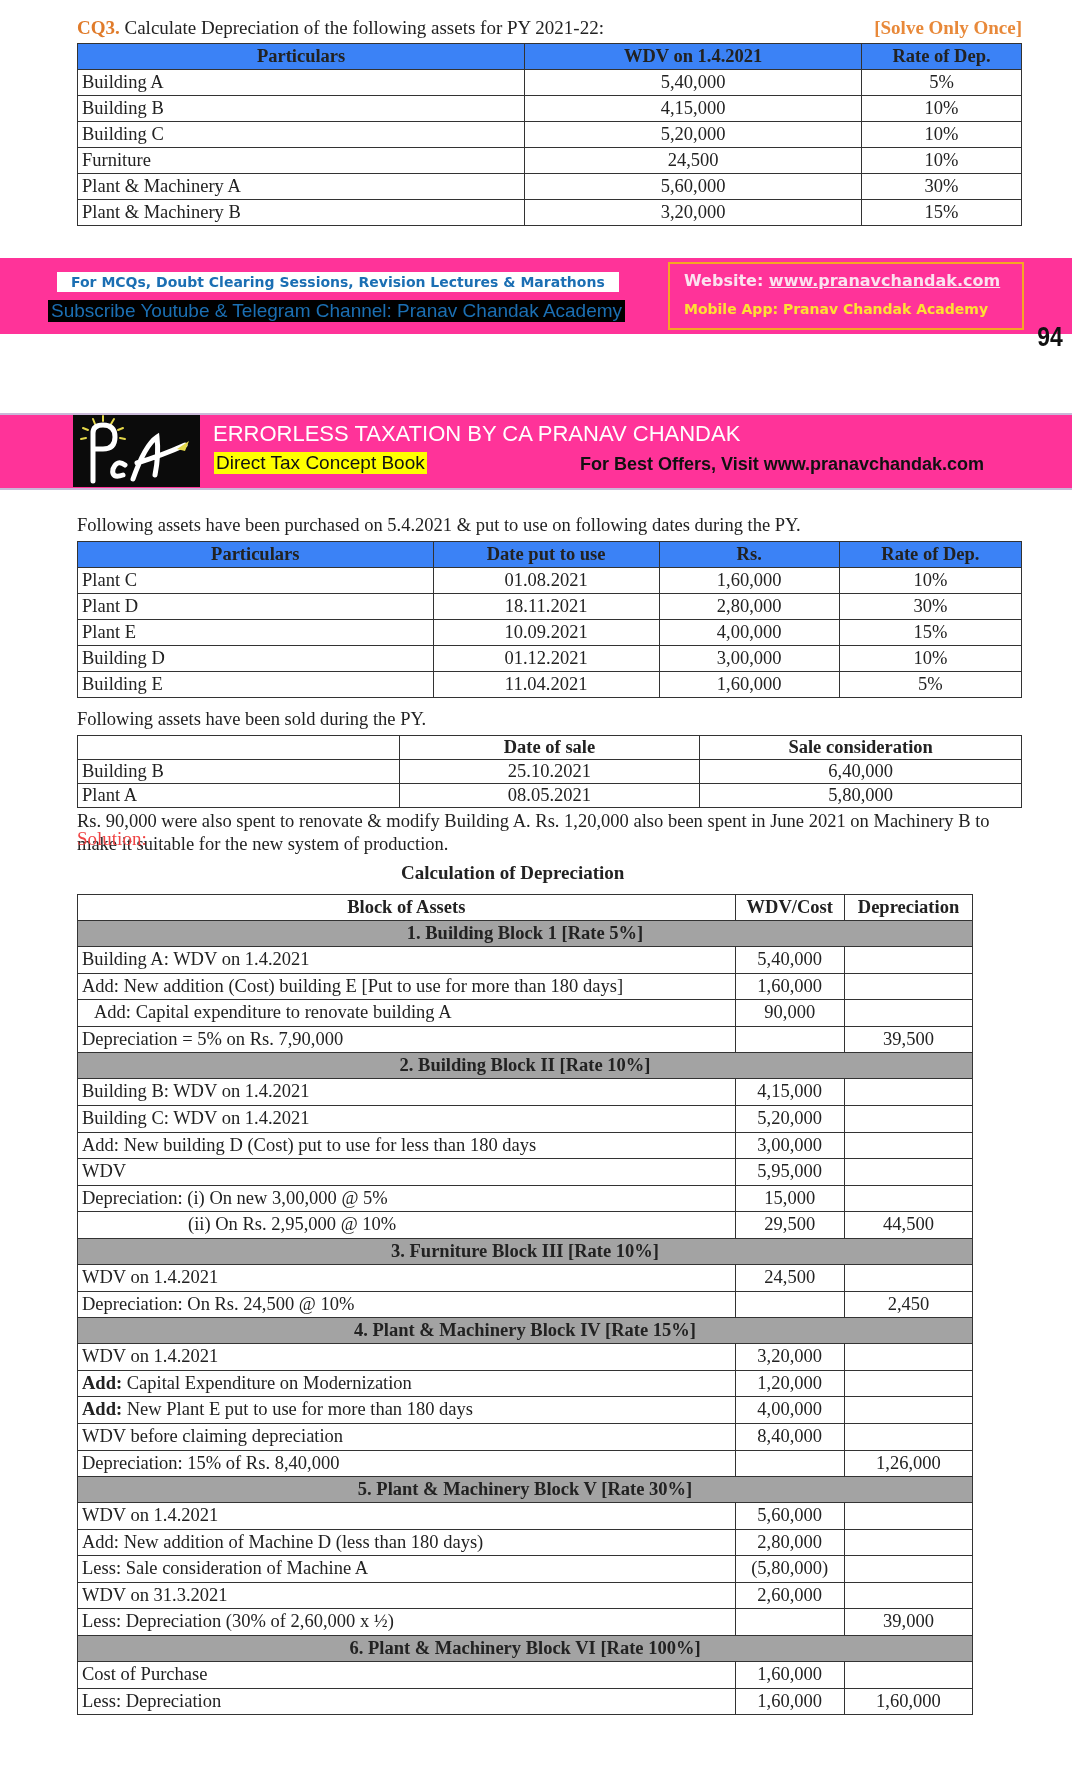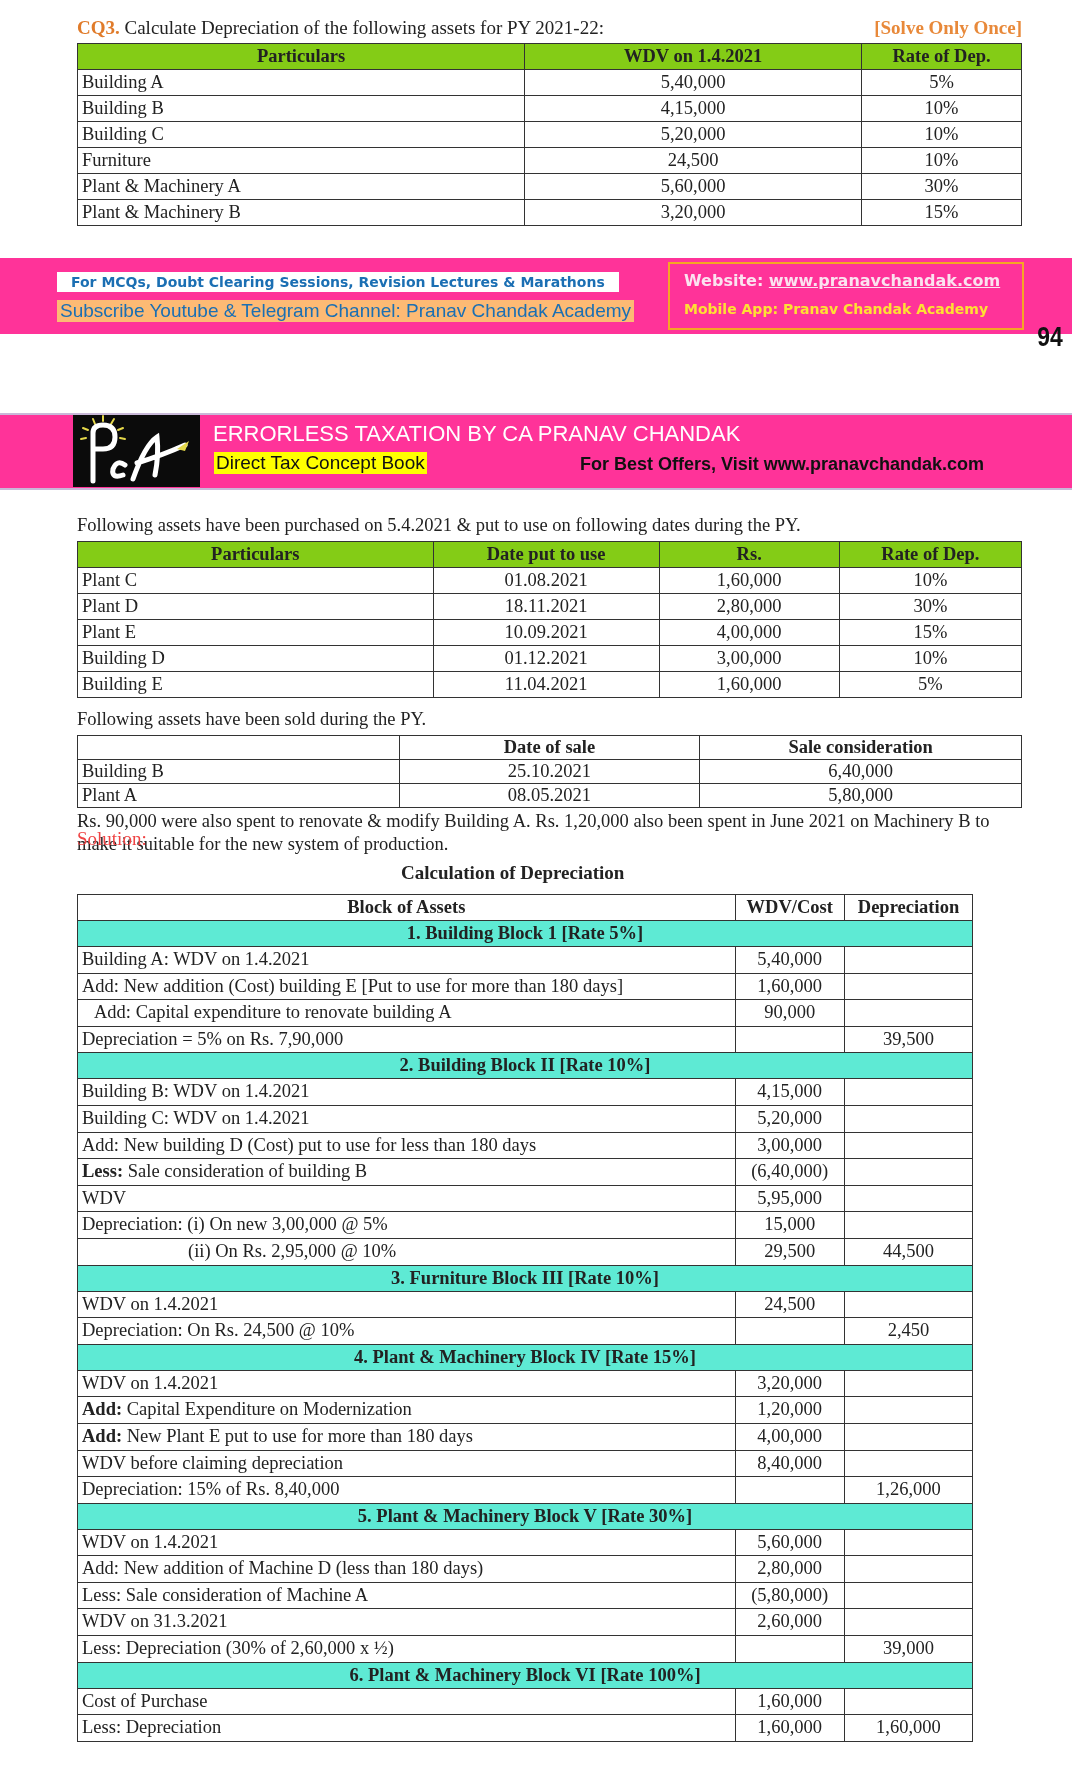--- a/index.html
+++ b/index.html
@@ -4,41 +4,41 @@
 <style>
   html, body { margin:0; padding:0; background:#ffffff; }
   body { width:1080px; height:1776px; position:relative; overflow:hidden;
          font-family:"Liberation Serif", serif; color:#222; }
   .abs { position:absolute; }
   .q-title { left:77px; top:17px; font-size:19px; }
   .q-title .qno { color:#e07b2a; font-weight:bold; }
   .q-note { right:58px; top:17px; font-size:19px; color:#e8893a; font-weight:bold; }
   table { border-collapse:collapse; font-family:"Liberation Serif", serif; font-size:18.5px; }
   td, th { border:1.5px solid #333; padding:0 4px; height:25px; line-height:25px; }
-  th { background:#84cc16; font-weight:bold; text-align:center; }
+  th { background:#3b82f6; font-weight:bold; text-align:center; }
   td.c { text-align:center; }
   td.l { text-align:left; }
   #t1 { left:77px; top:43px; width:945px; }
   #t2 { left:77px; top:541px; width:945px; }
   #t3 { left:77px; top:735px; width:945px; }
   #t3 th { background:#fff; }
   #t3 td, #t3 th { height:23px; line-height:23px; }
   #t4 { left:77px; top:894px; width:896px; }
   #t4 td { height:25.6px; line-height:25.6px; }
-  #t4 th.blk { background:#5eead4; }
+  #t4 th.blk { background:#a3a3a3; }
   #t4 th.head { background:#fff; }
   #t4 td.amt { text-align:center; width:106px; }
   #t4 td.dep { text-align:center; width:126px; font-weight:normal; }
   #t4 td.indent { padding-left:110px; }
   .b { font-weight:bold; }
 
   .footer-band { left:0; top:258px; width:1072px; height:76px; background:#ff3399; }
   .footer-left1 { left:57px; top:272px; background:#fff; color:#1b6fb3; font-family:"DejaVu Sans", sans-serif;
                   font-weight:bold; font-size:14px; padding:2px 14px; }
-  .footer-left2 { left:57px; top:300px; background:#fdba74; color:#1b6fb3; font-family:"Liberation Sans", sans-serif;
+  .footer-left2 { left:48px; top:300px; background:#000000; color:#1b6fb3; font-family:"Liberation Sans", sans-serif;
                   font-size:19px; padding:0 3px; }
   .footer-right { left:668px; top:262px; width:352px; height:64px; border:2px solid #f5a623; }
   .site { left:684px; top:271px; color:#fbe3f0; font-family:"DejaVu Sans", sans-serif; font-weight:bold; font-size:16px; }
   .site u { text-decoration:underline; }
   .app { left:684px; top:301px; color:#ffe033; font-family:"DejaVu Sans", sans-serif; font-weight:bold; font-size:14px;text-align:center; }
   .pageno { left:1035px; top:322px; font-family:"Liberation Sans", sans-serif; font-weight:bold; font-size:27px; color:#111; transform:scaleX(0.85); }
 
   .header-band { left:0; top:413px; width:1072px; height:73px; background:#ff3399; border-top:2px solid #c9b8d8; border-bottom:2px solid #c9b8d8; }
   .logo { left:73px; top:415px; width:127px; height:72px; background:#0b0b0b; }
   .h-title { left:213px; top:421px; color:#fff; font-family:"Liberation Sans", sans-serif; font-size:22px; }
@@ -270,25 +270,20 @@
         <td class="l"><span style="white-space: pre;">Building C: WDV on 1.4.2021</span></td>
         <td class="amt">5,20,000</td>
         <td class="dep"></td>
       </tr>
       <tr>
         <td class="l"><span style="white-space: pre;">Add: New building D (Cost) put to use for less than 180 days</span></td>
         <td class="amt">3,00,000</td>
         <td class="dep"></td>
       </tr>
       <tr>
-        <td class="l"><span class="b">Less:</span><span style="white-space: pre;"> Sale consideration of building B</span></td>
-        <td class="amt">(6,40,000)</td>
-        <td class="dep"></td>
-      </tr>
-      <tr>
         <td class="l"><span style="white-space: pre;">WDV</span></td>
         <td class="amt">5,95,000</td>
         <td class="dep"></td>
       </tr>
       <tr>
         <td class="l"><span style="white-space: pre;">Depreciation: (i) On new 3,00,000 @ 5%</span></td>
         <td class="amt">15,000</td>
         <td class="dep"></td>
       </tr>
       <tr>

